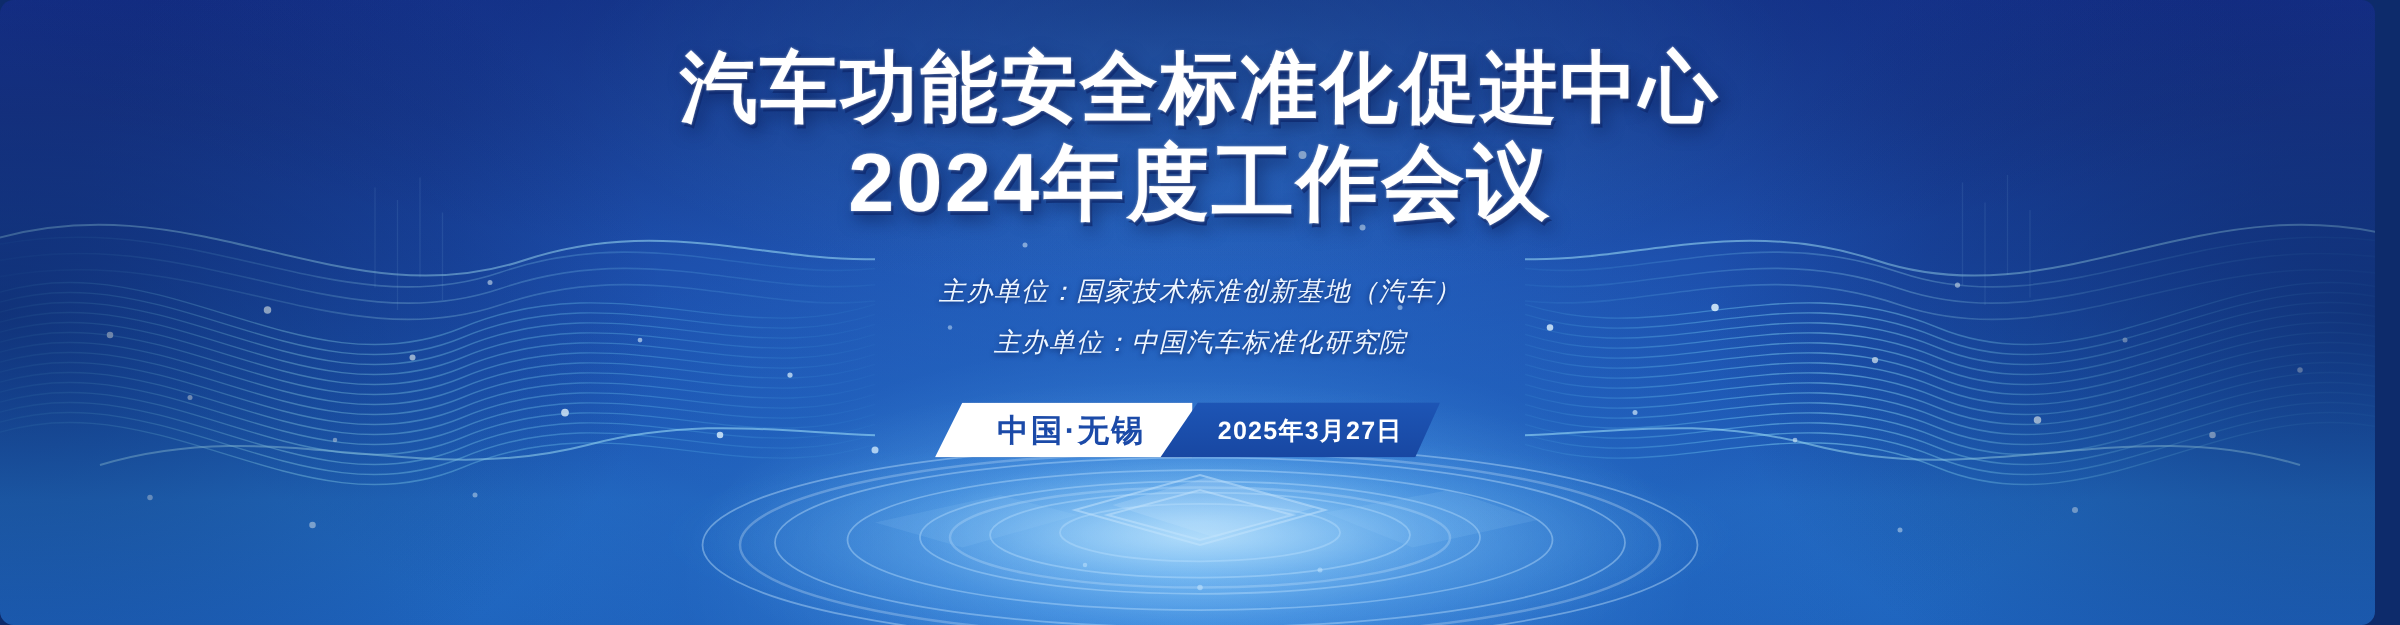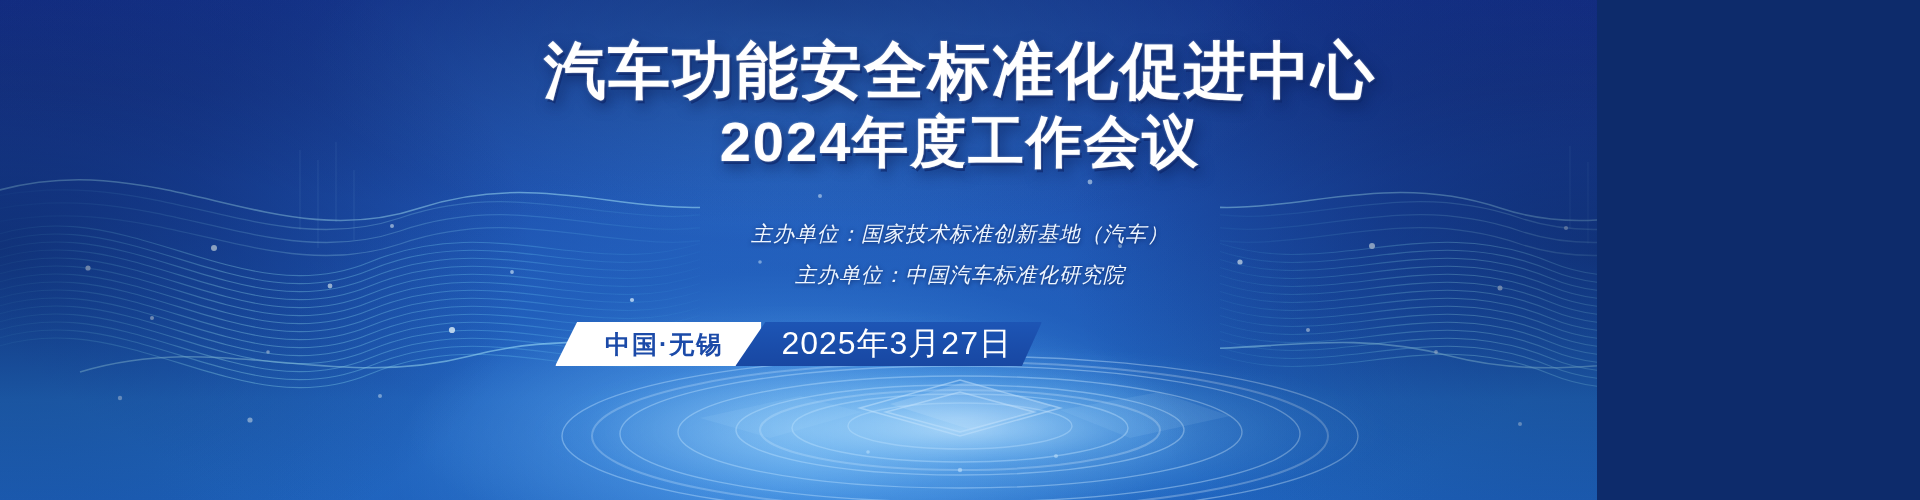--- a/index.html
+++ b/index.html
@@ -1,24 +1,25 @@
 <!DOCTYPE html>
 <html><head>
 <meta charset="utf-8">
 <style>
   html,body{margin:0;padding:0;background:#0d2b6b;}
   *{box-sizing:border-box;}
   #banner{
-    position:relative;width:1597px;height:500px;overflow:hidden;
+    position:relative;width:1900px;height:500px;overflow:hidden;
     font-family:"Liberation Sans","DejaVu Sans",sans-serif;
     background:
       radial-gradient(ellipse 900px 420px at 50% 92%, rgba(90,180,255,.55) 0%, rgba(40,110,200,.25) 45%, rgba(20,60,150,0) 72%),
       radial-gradient(ellipse 1100px 560px at 50% 30%, rgba(40,105,200,.75) 0%, rgba(26,70,165,.35) 55%, rgba(18,48,130,0) 80%),
       linear-gradient(180deg,#15308c 0%,#18388f 18%,#1a4aa5 42%,#1d5cb8 62%,#2370c6 80%,#1e64be 100%),
       linear-gradient(90deg,#122a7e 0%,#1b49a6 30%,#1f58b4 50%,#1b49a6 70%,#122a7e 100%);
+    border-radius: 11px;
   }
 
   
   .layer{position:absolute;inset:0;pointer-events:none;}
   .vignette{
     background:
       radial-gradient(ellipse 760px 500px at 0% 50%, rgba(8,26,80,.55) 0%, rgba(8,26,80,0) 70%),
       radial-gradient(ellipse 760px 500px at 100% 50%, rgba(8,26,80,.55) 0%, rgba(8,26,80,0) 70%),
       radial-gradient(ellipse 1300px 300px at 50% 0%, rgba(10,30,90,.45) 0%, rgba(10,30,90,0) 75%);
   }
@@ -35,21 +36,21 @@
 
   .title-wrap{position:absolute;top:38px;left:0;width:1920px;text-align:center;}
   .title-line{
     color:#ffffff;font-weight:bold;letter-spacing:2px;line-height:1.06;
     text-shadow:
       0 0 2px rgba(255,255,255,.55),
       2px 3px 0 rgba(14,40,110,.75),
       4px 6px 14px rgba(8,26,80,.65);
   }
   .t1{font-size:62px;}
-  .t2{font-size:56px;margin-top:8px;}
+  .t2{font-size:66px;margin-top:8px;}
 
   .sub-wrap{position:absolute;top:214px;left:0;width:1920px;text-align:center;}
   .sub-line{
     color:#eef6ff;font-size:21px;line-height:1.95;letter-spacing:1px;
     text-shadow:0 1px 4px rgba(8,26,80,.75);
     font-style:italic;
   }
 
   .badges{
     position:absolute;top:322px;left:50%;transform:translateX(-50%);
@@ -64,21 +65,21 @@
   .badge-city span{
     color:#1b4aa8;font-size:25px;font-weight:bold;letter-spacing:2px;white-space:nowrap;
   }
   .badge-date{
     position:relative;height:44px;margin-left:-26px;padding:0 30px 0 46px;display:flex;align-items:center;
     background:linear-gradient(180deg,#1d55b5 0%,#1847a2 100%);
     clip-path:polygon(30px 0, 100% 0, calc(100% - 20px) 100%, 0 100%);
     box-shadow:0 3px 12px rgba(6,22,70,.45);
   }
   .badge-date span{
-    color:#ffffff;font-size:32px;font-weight:normal;letter-spacing:1px;white-space:nowrap;
+    color:#ffffff;font-size:20px;font-weight:bold;letter-spacing:1px;white-space:nowrap;
   }
 </style>
 </head>
 <body>
 
 <div id="banner">
 
   <div class="layer topglow"></div>
 
   <svg class="deco" viewBox="0 0 1920 500" preserveAspectRatio="none">

